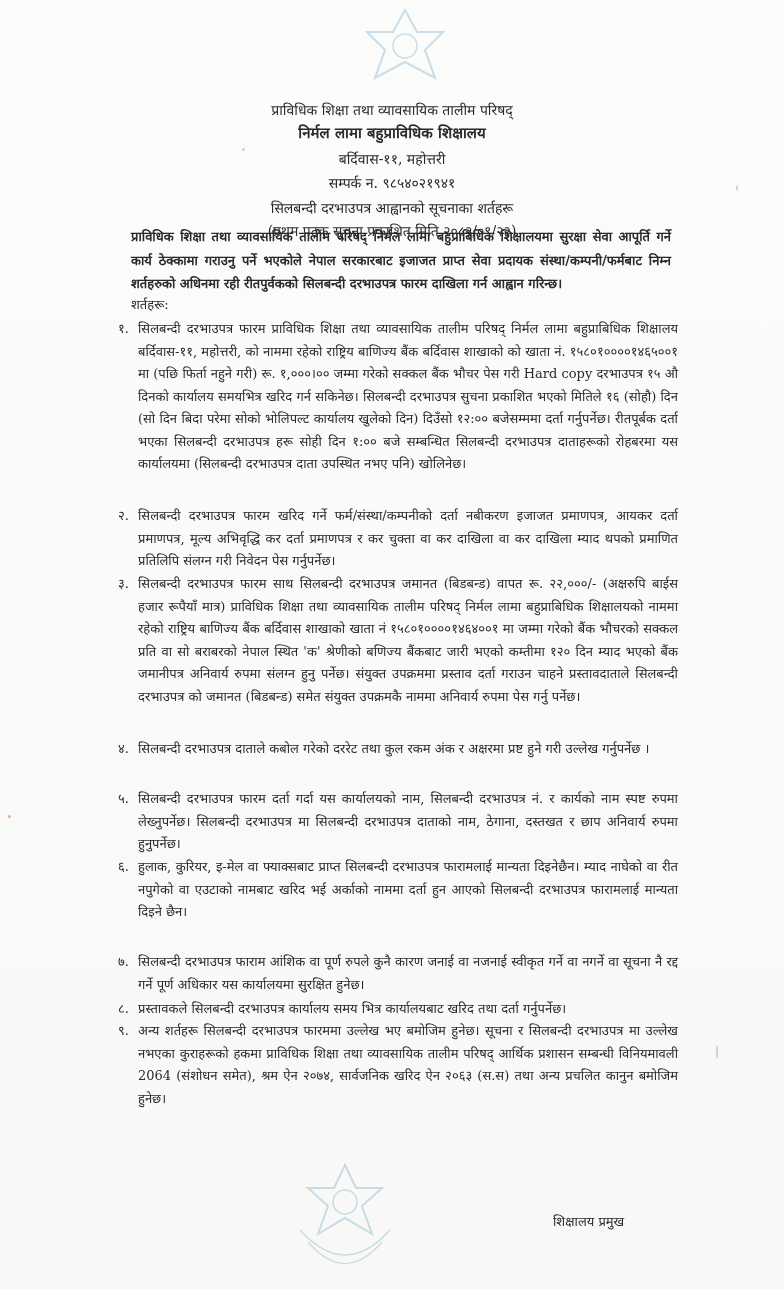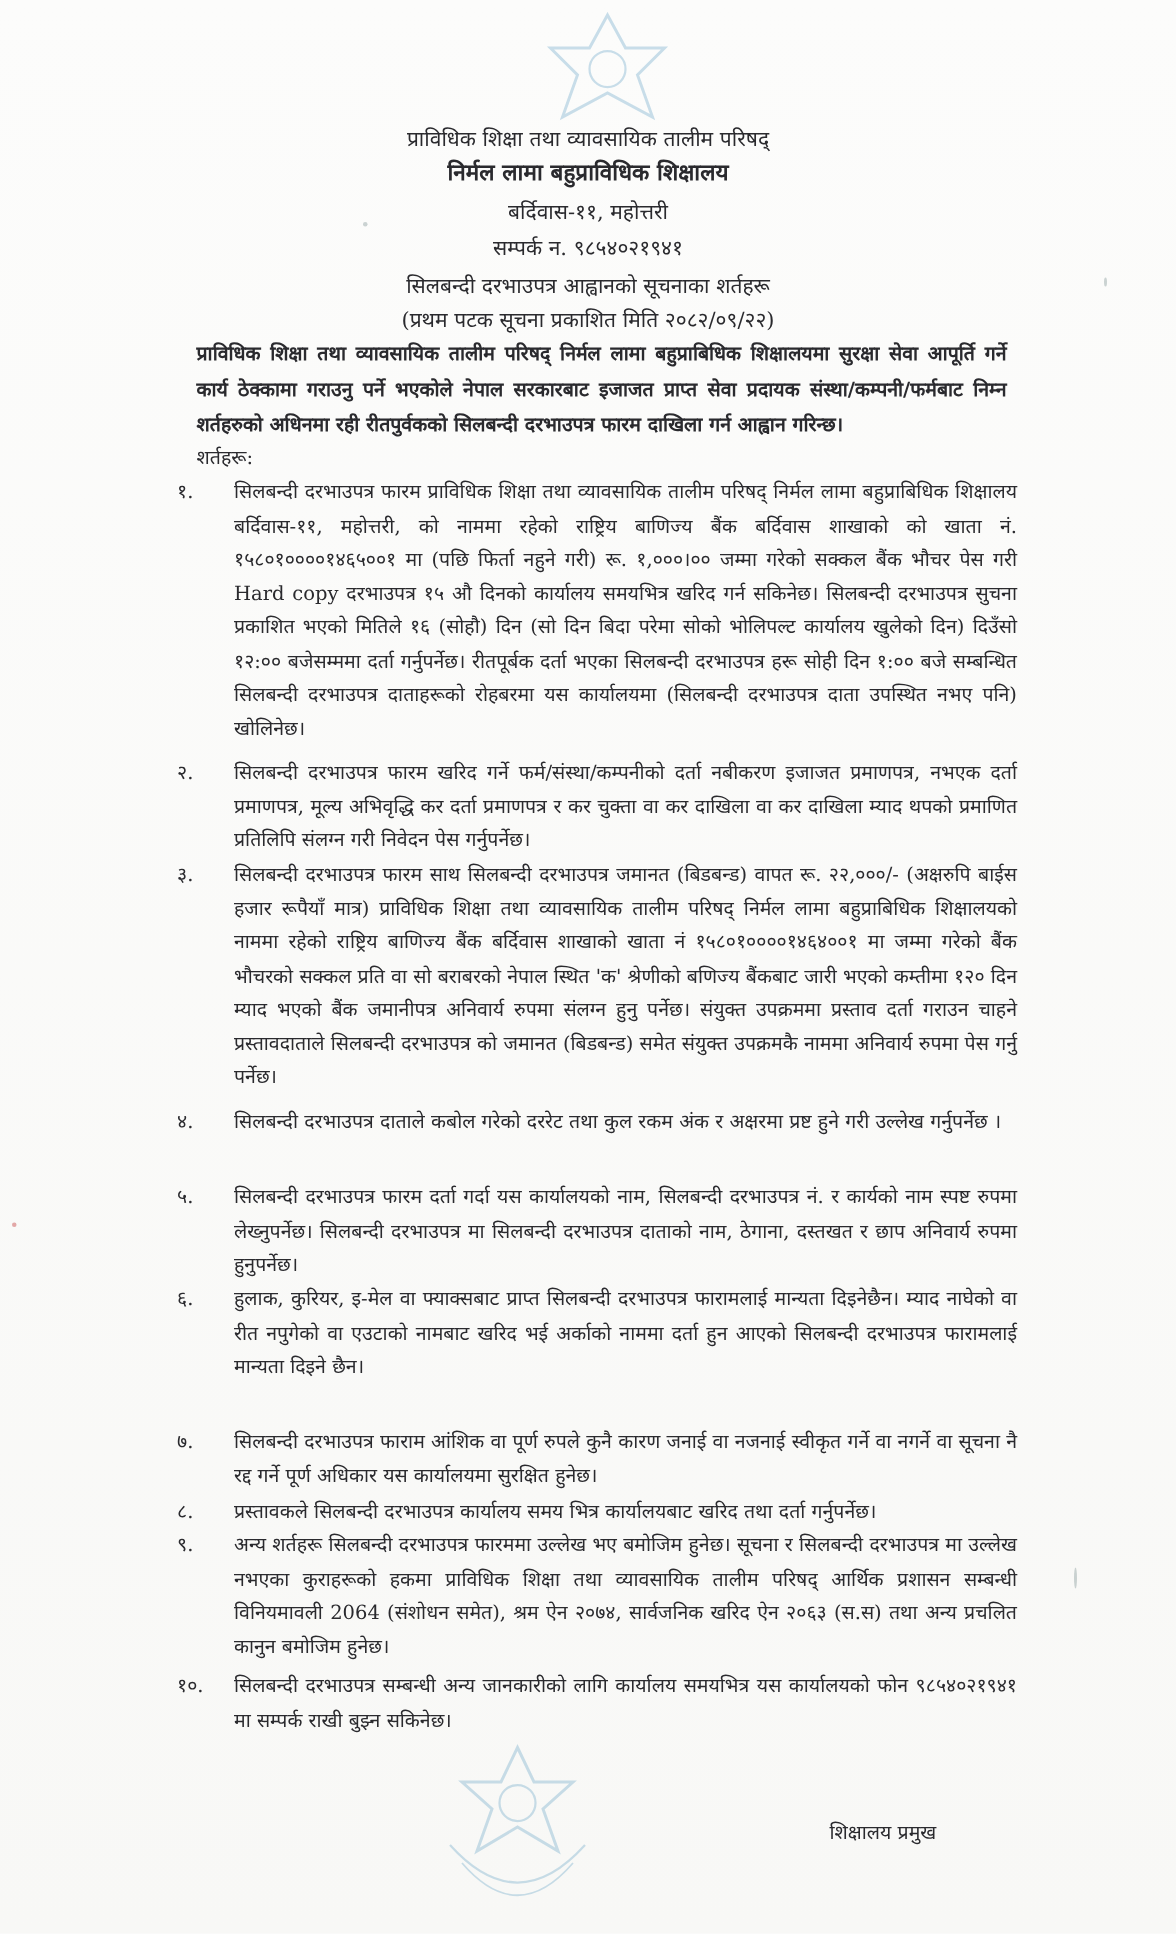--- a/index.html
+++ b/index.html
@@ -8,41 +8,41 @@
     background: #fbfbfa;
     font-family: "DejaVu Serif", "Liberation Serif", serif;
     color: #2a2a2e;
     position: relative;
   }
   .page { position: absolute; left: 0; top: 0; width: 784px; height: 1289px;
     background: linear-gradient(180deg, #fcfcfb 0%, #f8f8f6 100%); }
   .emblem-top {
     position: absolute; left: 355px; top: 8px; width: 100px; height: 80px; opacity: 0.35;
   }
-  .h-line { position: absolute; left: 0; width: 784px; text-align: center; white-space: nowrap; }
+  .h-line { position: absolute; left: 0; width: 784px; text-align: center; white-space: nowrap; margin-top: 18px; }
   .h1 { top: 82px; font-size: 14px; }
   .h2 { top: 104px; font-size: 15px; font-weight: bold; }
   .h3 { top: 131px; font-size: 14px; }
   .h4 { top: 155px; font-size: 14px; text-align: center; }
   .h5 { top: 180px; font-size: 14px; }
   .h6 { top: 203px; font-size: 14px; }
 
   .intro {
     position: absolute; left: 131px; top: 225px; width: 540px;
     font-size: 13px; line-height: 23.5px; text-align: justify; font-weight: bold;
   }
   .conditions-label {
     position: absolute; left: 131px; top: 295px; font-size: 13px;
   }
   .item {
     position: absolute; left: 118px; width: 560px;
     font-size: 13px; line-height: 22.5px;
   }
   .item .num { position: absolute; left: 0; top: 0; width: 26px; }
-  .item .txt { display: block; margin-left: 38px; text-align: justify; }
+  .item .txt { display: block; margin-left: 20px; text-align: justify; }
 
   .signature {
     position: absolute; left: 553px; top: 1212px; font-size: 13px;
   }
   .stamp {
     position: absolute; left: 290px; top: 1160px; width: 110px; height: 120px; opacity: 0.35;
   }
   .speck { position: absolute; background: #9aa; border-radius: 50%; opacity: 0.5; }
 </style>
 </head>
@@ -64,21 +64,21 @@
 
   <div class="intro">प्राविधिक शिक्षा तथा व्यावसायिक तालीम परिषद् निर्मल लामा बहुप्राबिधिक शिक्षालयमा सुरक्षा सेवा आपूर्ति गर्ने कार्य ठेक्कामा गराउनु पर्ने भएकोले नेपाल सरकारबाट इजाजत प्राप्त सेवा प्रदायक संस्था/कम्पनी/फर्मबाट निम्न शर्तहरुको अधिनमा रही रीतपुर्वकको सिलबन्दी दरभाउपत्र  फारम दाखिला गर्न आह्वान गरिन्छ।</div>
   <div class="conditions-label">शर्तहरू:</div>
 
   <div class="item" style="top:318px;">
     <span class="num">१.</span>
     <span class="txt">सिलबन्दी दरभाउपत्र फारम प्राविधिक शिक्षा तथा व्यावसायिक तालीम परिषद् निर्मल लामा बहुप्राबिधिक शिक्षालय बर्दिवास-११, महोत्तरी,  को नाममा रहेको राष्ट्रिय बाणिज्य बैंक बर्दिवास शाखाको को खाता नं. १५८०१००००१४६५००१ मा (पछि फिर्ता नहुने गरी) रू. १,०००।०० जम्मा गरेको सक्कल बैंक भौचर पेस गरी Hard copy दरभाउपत्र १५ औ दिनको कार्यालय समयभित्र खरिद गर्न सकिनेछ। सिलबन्दी दरभाउपत्र सुचना प्रकाशित भएको मितिले १६ (सोहौ) दिन (सो दिन बिदा परेमा सोको भोलिपल्ट कार्यालय खुलेको दिन) दिउँसो १२:०० बजेसम्ममा दर्ता गर्नुपर्नेछ। रीतपूर्बक दर्ता भएका सिलबन्दी दरभाउपत्र हरू सोही दिन १:०० बजे सम्बन्धित सिलबन्दी दरभाउपत्र दाताहरूको रोहबरमा यस कार्यालयमा (सिलबन्दी दरभाउपत्र दाता उपस्थित नभए पनि) खोलिनेछ।</span>
   </div>
   <div class="item" style="top:505px;">
     <span class="num">२.</span>
-    <span class="txt">सिलबन्दी दरभाउपत्र  फारम खरिद गर्ने फर्म/संस्था/कम्पनीको दर्ता नबीकरण इजाजत प्रमाणपत्र, नभएक दर्ता प्रमाणपत्र, मूल्य अभिवृद्धि कर दर्ता प्रमाणपत्र र कर चुक्ता वा कर दाखिला वा कर दाखिला म्याद थपको प्रमाणित प्रतिलिपि संलग्न गरी निवेदन पेस गर्नुपर्नेछ।</span>
+    <span class="txt">सिलबन्दी दरभाउपत्र  फारम खरिद गर्ने फर्म/संस्था/कम्पनीको दर्ता नबीकरण इजाजत प्रमाणपत्र, आयकर दर्ता प्रमाणपत्र, मूल्य अभिवृद्धि कर दर्ता प्रमाणपत्र र कर चुक्ता वा कर दाखिला वा कर दाखिला म्याद थपको प्रमाणित प्रतिलिपि संलग्न गरी निवेदन पेस गर्नुपर्नेछ।</span>
   </div>
   <div class="item" style="top:573px;">
     <span class="num">३.</span>
     <span class="txt">सिलबन्दी दरभाउपत्र  फारम साथ सिलबन्दी दरभाउपत्र  जमानत (बिडबन्ड) वापत रू. २२,०००/- (अक्षरुपि बाईस हजार रूपैयाँ मात्र) प्राविधिक शिक्षा तथा व्यावसायिक तालीम परिषद् निर्मल लामा बहुप्राबिधिक शिक्षालयको नाममा रहेको राष्ट्रिय बाणिज्य बैंक बर्दिवास शाखाको खाता नं १५८०१००००१४६४००१ मा जम्मा गरेको बैंक भौचरको सक्कल प्रति वा सो बराबरको नेपाल स्थित 'क' श्रेणीको बणिज्य बैंकबाट जारी भएको कम्तीमा १२० दिन म्याद भएको बैंक जमानीपत्र अनिवार्य रुपमा संलग्न हुनु पर्नेछ। संयुक्त उपक्रममा प्रस्ताव दर्ता गराउन चाहने प्रस्तावदाताले सिलबन्दी दरभाउपत्र को जमानत (बिडबन्ड) समेत संयुक्त उपक्रमकै नाममा अनिवार्य रुपमा पेस गर्नु पर्नेछ।</span>
   </div>
   <div class="item" style="top:738px;">
     <span class="num">४.</span>
     <span class="txt">सिलबन्दी दरभाउपत्र दाताले कबोल गरेको दररेट तथा कुल रकम अंक र अक्षरमा प्रष्ट हुने गरी उल्लेख गर्नुपर्नेछ ।</span>
   </div>
   <div class="item" style="top:788px;">
@@ -94,24 +94,20 @@
     <span class="txt">सिलबन्दी दरभाउपत्र  फाराम आंशिक वा पूर्ण रुपले कुनै कारण जनाई वा नजनाई स्वीकृत गर्ने वा नगर्ने वा सूचना नै रद्द गर्ने पूर्ण अधिकार यस कार्यालयमा सुरक्षित हुनेछ।</span>
   </div>
   <div class="item" style="top:998px;">
     <span class="num">८.</span>
     <span class="txt">प्रस्तावकले सिलबन्दी दरभाउपत्र  कार्यालय समय भित्र कार्यालयबाट खरिद तथा दर्ता गर्नुपर्नेछ।</span>
   </div>
   <div class="item" style="top:1020px;">
     <span class="num">९.</span>
     <span class="txt">अन्य शर्तहरू सिलबन्दी दरभाउपत्र  फारममा उल्लेख भए बमोजिम हुनेछ। सूचना र सिलबन्दी दरभाउपत्र मा उल्लेख नभएका कुराहरूको हकमा प्राविधिक शिक्षा तथा व्यावसायिक तालीम परिषद् आर्थिक प्रशासन सम्बन्धी विनियमावली 2064 (संशोधन समेत), श्रम ऐन २०७४, सार्वजनिक खरिद ऐन २०६३ (स.स) तथा अन्य प्रचलित कानुन बमोजिम हुनेछ।</span>
   </div>
-  <div class="item" style="top:1114px;">
-    <span class="num">१०.</span>
-    <span class="txt">सिलबन्दी दरभाउपत्र  सम्बन्धी अन्य जानकारीको लागि कार्यालय समयभित्र यस कार्यालयको फोन ९८५४०२१९४१ मा सम्पर्क राखी बुझ्न सकिनेछ।</span>
-  </div>
 
   <svg class="stamp" viewBox="0 0 110 120">
     <polygon points="55,5 66,28 92,28 72,46 82,74 55,58 28,74 38,46 18,28 44,28" fill="none" stroke="#6aa6c8" stroke-width="2"></polygon>
     <circle cx="55" cy="42" r="12" fill="none" stroke="#6aa6c8" stroke-width="1.5"></circle>
     <path d="M10,70 Q55,120 100,70" fill="none" stroke="#6aa6c8" stroke-width="1.5"></path>
     <path d="M18,82 Q55,125 92,82" fill="none" stroke="#6aa6c8" stroke-width="1.2"></path>
   </svg>
 
   <div class="signature">शिक्षालय प्रमुख</div>
 

